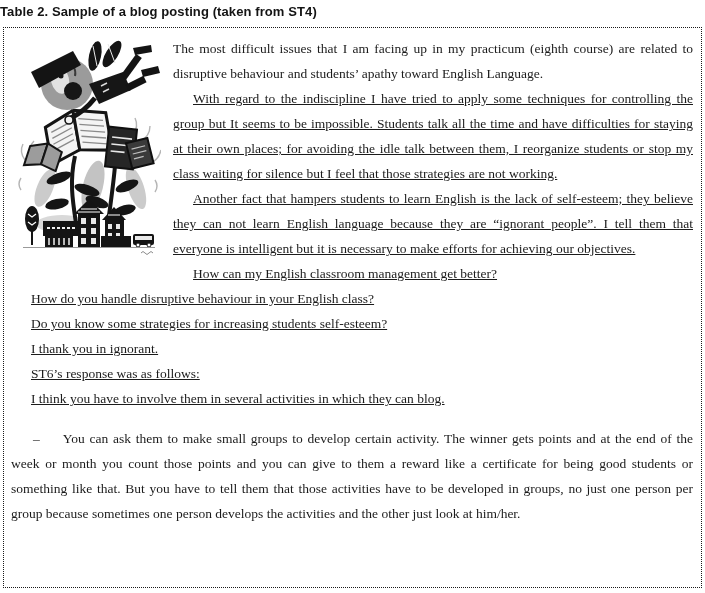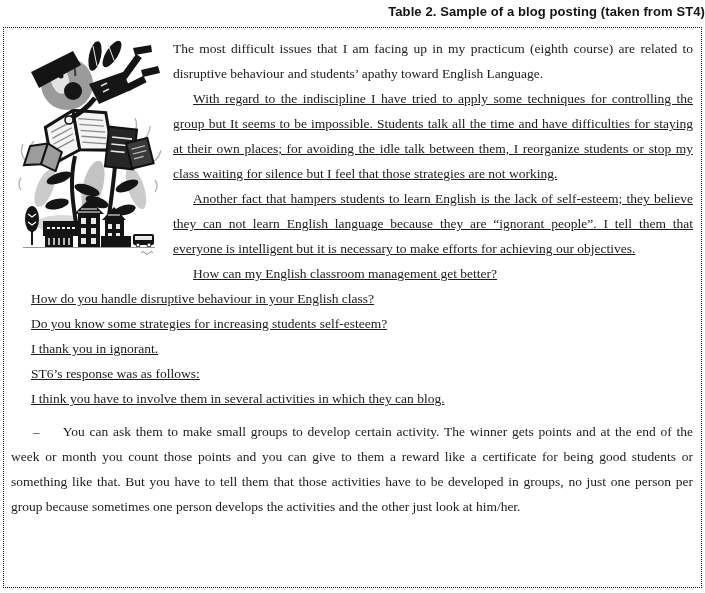--- a/index.html
+++ b/index.html
@@ -7,21 +7,21 @@
   body {
     width: 705px; height: 593px;
     background: #ffffff;
     color: #1b1b1b;
     font-family: "Liberation Serif", "DejaVu Serif", serif;
     position: relative;
     overflow: hidden;
   }
   .caption {
     position: absolute; top: 4px; left: 0;
-    width: 705px; text-align: right;
+    width: 705px; text-align: left;
     font-family: "Liberation Sans", "DejaVu Sans", sans-serif;
     font-size: 13px; font-weight: bold; color: #141414;
     letter-spacing: .1px;
   }
   .caption .cap-label { font-weight: bold; }
   .box {
     position: absolute; top: 27px; left: 3px;
     width: 699px; height: 561px;
     border: 1.5px dotted #1a1a1a;
     padding: 8px 8px 6px 7px;
@@ -33,21 +33,21 @@
     margin: 2px 12px 4px 4px;
   }
   .illustration svg { width: 100%; height: 100%; display: block; }
   p.para {
     margin: 0;
     font-size: 13.5px;
     line-height: 25px;
     text-align: justify;
   }
   p.indent { text-indent: 20px; text-decoration: underline; }
-  p.bullet { text-indent: 22px; margin-top: 8px; }
+  p.bullet { text-indent: 22px; margin-top: 15px; }
   .bullet-text { padding-left: 23px; }
 </style>
 </head>
 <body>
 
 <div class="caption">
   <span class="cap-label">Table 2.</span>
   <span class="cap-title">Sample of a blog posting (taken from ST4)</span>
 </div>
 

